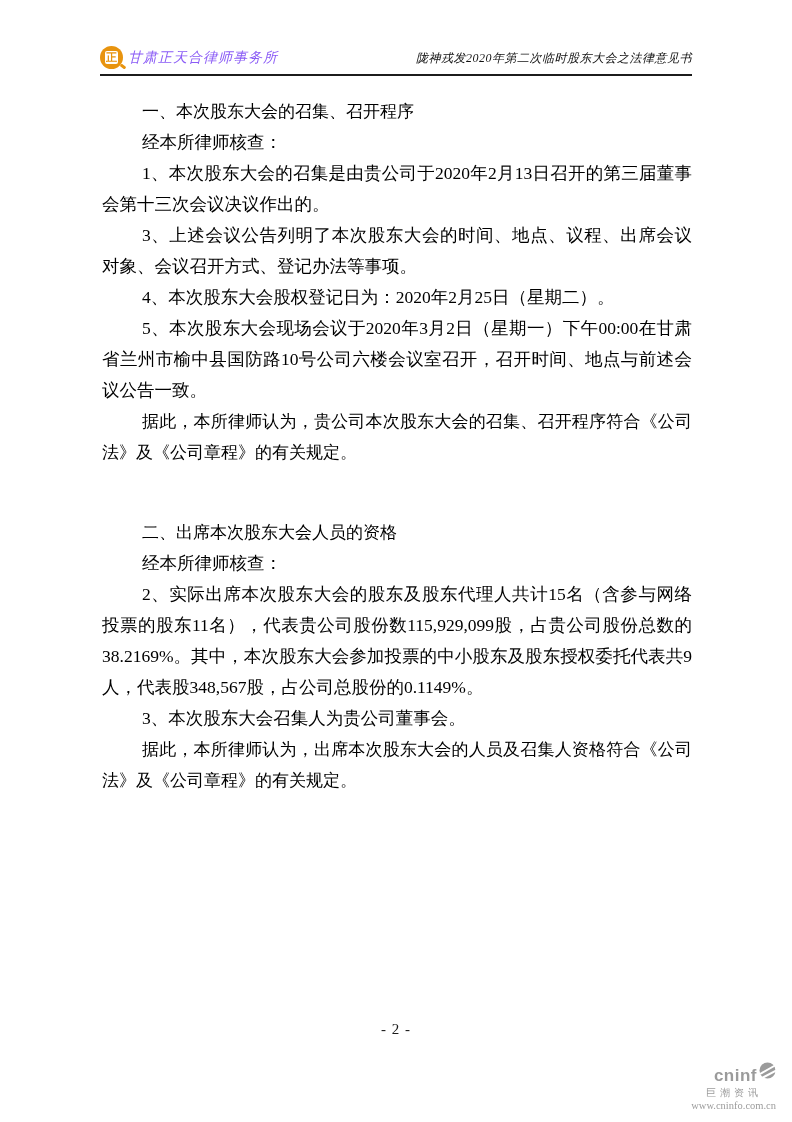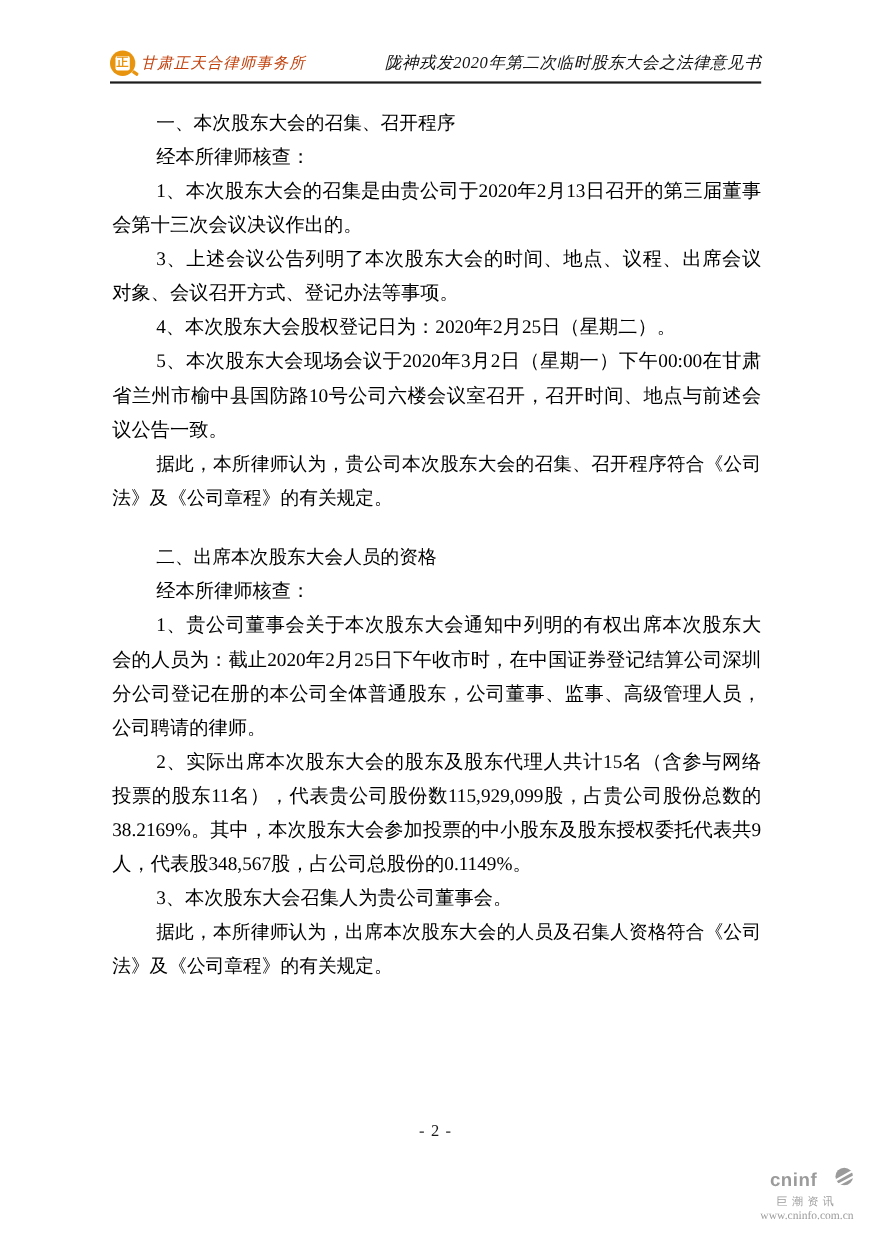--- a/index.html
+++ b/index.html
@@ -50,26 +50,26 @@
     font-weight: bold;
     font-size: 11px;
     line-height: 1;
     font-family: "Liberation Sans", "DejaVu Sans", sans-serif;
   }
   .firm-name {
     font-size: 14px;
     font-style: italic;
     letter-spacing: 1px;
     margin-left: 5px;
-    color: #c2410c;
+    color: #8b5cf6;
     white-space: nowrap;
   }
   .doc-title {
     margin-left: auto;
-    font-size: 15px;
+    font-size: 12px;
     font-style: italic;
     letter-spacing: 0.5px;
     color: #111;
     white-space: nowrap;
   }
 
   
   .content {
     position: absolute;
     left: 102px; top: 96px;
@@ -81,21 +81,21 @@
   .content p {
     margin: 0;
     text-indent: 40px;
   }
   .content p.sec-h,
   .content p.concl {
     font-weight: normal;
     font-family: "Liberation Sans", "DejaVu Sans", sans-serif;
     font-size: 17px;
   }
-  .content p.gap { margin-top: 23px; }
+  .content p.gap { margin-top: 49px; }
 
   
   .page-num {
     position: absolute;
     left: 0; top: 1021px;
     width: 100%;
     text-align: center;
     font-size: 15px;
     letter-spacing: 1px;
     color: #1a1a1a;
@@ -103,23 +103,23 @@
   .cninfo {
     position: absolute;
     right: 16px; bottom: 10px;
     text-align: right;
     color: #9B9B9B;
     font-family: "Liberation Sans", "DejaVu Sans", sans-serif;
     line-height: 1.15;
   }
   .cninfo-top {
     display: flex;
-    align-items: center;
+    align-items: flex-end;
     justify-content: flex-end;
-    gap: 16px;
+    gap: 2px;
   }
   .cninfo-brand {
     font-weight: bold;
     font-size: 17px;
     letter-spacing: 0.5px;
   }
   .cninfo-mark { display: inline-block; margin-bottom: 2px; }
   .cninfo-name {
     font-size: 10px;
     letter-spacing: 4px;
@@ -141,21 +141,20 @@
 <div class="content">
   <p class="sec-h">一、本次股东大会的召集、召开程序</p>
   <p>经本所律师核查：</p>
   <p>1、本次股东大会的召集是由贵公司于2020年2月13日召开的第三届董事会第十三次会议决议作出的。</p>
   <p>3、上述会议公告列明了本次股东大会的时间、地点、议程、出席会议对象、会议召开方式、登记办法等事项。</p>
   <p>4、本次股东大会股权登记日为：2020年2月25日（星期二）。</p>
   <p>5、本次股东大会现场会议于2020年3月2日（星期一）下午00:00在甘肃省兰州市榆中县国防路10号公司六楼会议室召开，召开时间、地点与前述会议公告一致。</p>
   <p class="concl">据此，本所律师认为，贵公司本次股东大会的召集、召开程序符合《公司法》及《公司章程》的有关规定。</p>
   <p class="sec-h gap">二、出席本次股东大会人员的资格</p>
   <p>经本所律师核查：</p>
-  <p>1、贵公司董事会关于本次股东大会通知中列明的有权出席本次股东大会的人员为：截止2020年2月25日下午收市时，在中国证券登记结算公司深圳分公司登记在册的本公司全体普通股东，公司董事、监事、高级管理人员，公司聘请的律师。</p>
   <p>2、实际出席本次股东大会的股东及股东代理人共计15名（含参与网络投票的股东11名），代表贵公司股份数115,929,099股，占贵公司股份总数的38.2169%。其中，本次股东大会参加投票的中小股东及股东授权委托代表共9人，代表股348,567股，占公司总股份的0.1149%。</p>
   <p>3、本次股东大会召集人为贵公司董事会。</p>
   <p class="concl">据此，本所律师认为，出席本次股东大会的人员及召集人资格符合《公司法》及《公司章程》的有关规定。</p>
 </div>
 
 <div class="page-num">- 2 -</div>
 
 <div class="cninfo">
   <div class="cninfo-top">
     <span class="cninfo-brand">cninf</span>

